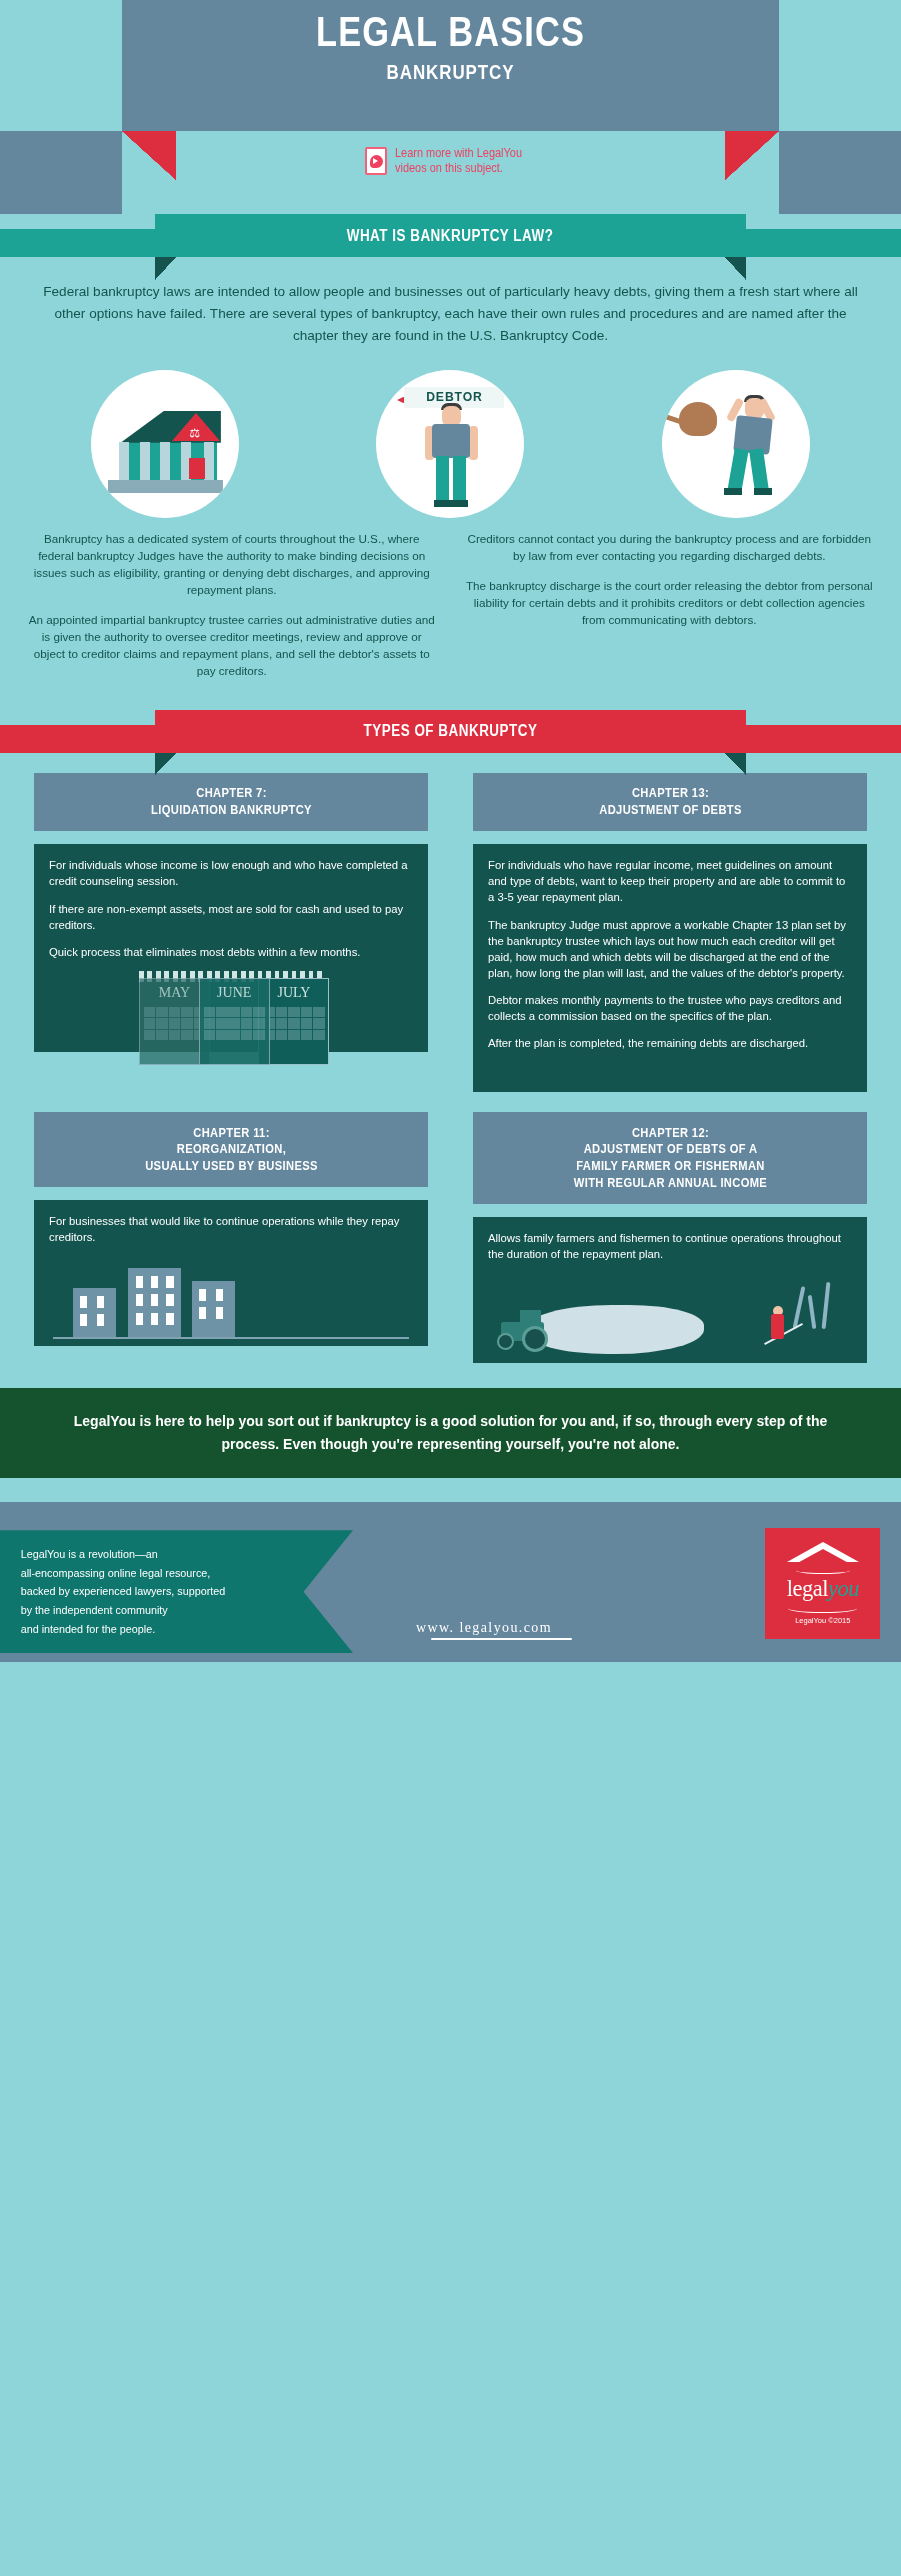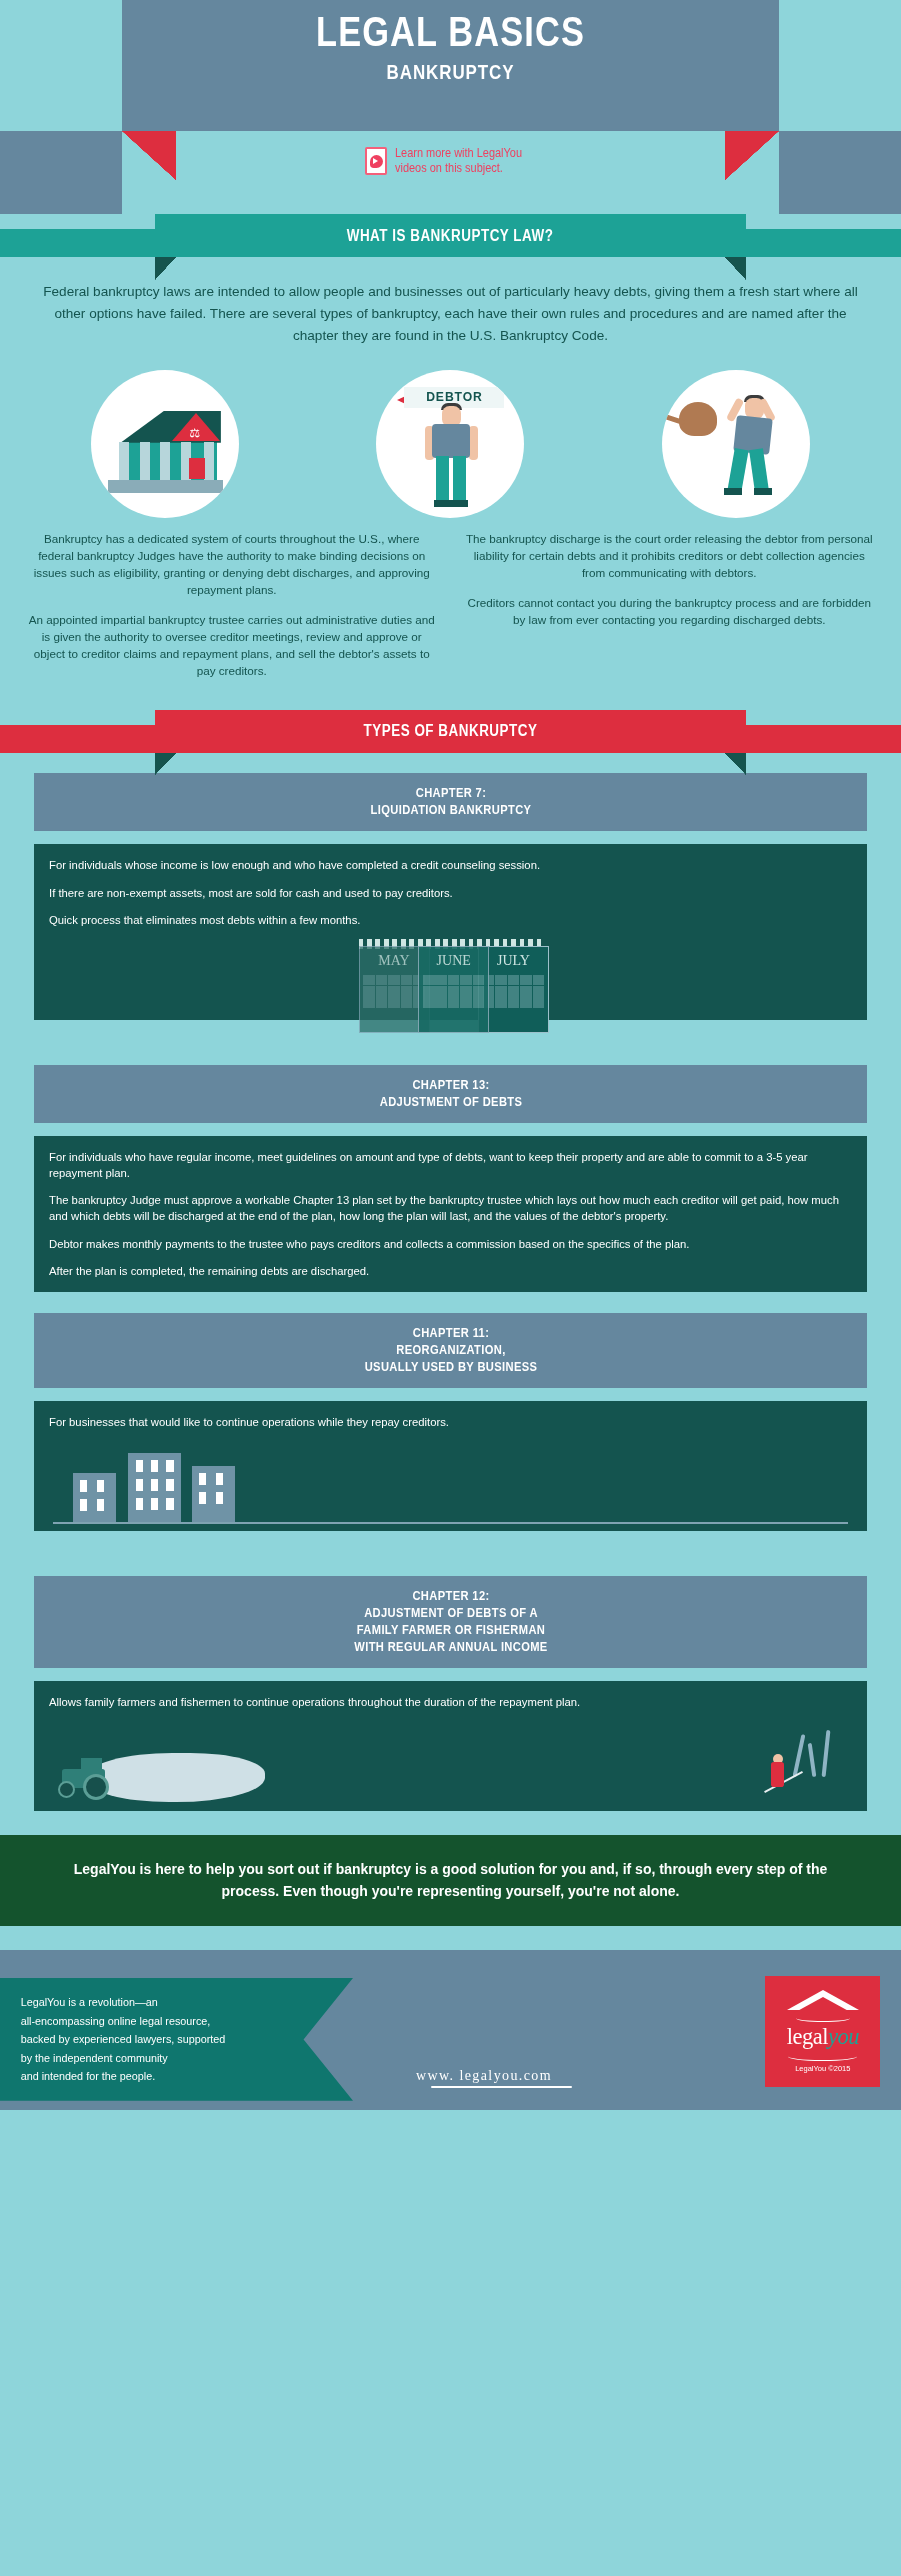--- a/index.html
+++ b/index.html
@@ -135,21 +135,21 @@
   .col {
     flex: 1; padding: 0 13px;
     text-align: center; color: #14544f;
     font-size: 11.7px; line-height: 1.45;
   }
   .col p { margin-bottom: 13px; }
 
   
   .chapters {
     padding: 20.7px 34px 0 34px;
-    display: flex; gap: 45px; flex-direction: column;
+    display: flex; gap: 45px;
   }
   .chapcol { flex: 1; }
   .chap-header {
     background: #65879e; color: #fff;
     text-align: center;
     font-size: 12.7px; font-weight: bold;
     letter-spacing: 0.4px;
     padding: 12.2px 7.5px;
     line-height: 1.32;
     margin-bottom: 13px;
@@ -364,22 +364,22 @@
       <div class="r-shoe2"></div>
   </div>
 </div>
 
 <div class="cols-row">
   <div class="col">
     <p>Bankruptcy has a dedicated system of courts throughout the U.S., where federal bankruptcy Judges have the authority to make binding decisions on issues such as eligibility, granting or denying debt discharges, and approving repayment plans.</p>
     <p>An appointed impartial bankruptcy trustee carries out administrative duties and is given the authority to oversee creditor meetings, review and approve or object to creditor claims and repayment plans, and sell the debtor's assets to pay creditors.</p>
   </div>
   <div class="col">
+    <p>Creditors cannot contact you during the bankruptcy process and are forbidden by law from ever contacting you regarding discharged debts.</p>
     <p>The bankruptcy discharge is the court order releasing the debtor from personal liability for certain debts and it prohibits creditors or debt collection agencies from communicating with debtors.</p>
-    <p>Creditors cannot contact you during the bankruptcy process and are forbidden by law from ever contacting you regarding discharged debts.</p>
   </div>
 </div>
 
 <div class="ribbon ribbon-red" style="margin-top:17px">
   <div class="ribbon-rail"></div>
   <div class="rtail-l"></div>
   <div class="rtail-r"></div>
   <div class="ribbon-center">
       <span>TYPES OF BANKRUPTCY</span>
     </div>
@@ -484,21 +484,21 @@
         </div>
       </div>
     </div>
   </div>
 
   <div class="chapcol">
     <div class="chap-header">
         <span style="white-space:pre-line">CHAPTER 13:
 ADJUSTMENT OF DEBTS</span>
       </div>
-    <div class="chap-body" style="padding-bottom:2px">
+    <div class="chap-body" style="padding-bottom:29px">
       <p>For individuals who have regular income, meet guidelines on amount and type of debts, want to keep their property and are able to commit to a 3-5 year repayment plan.</p>
       <p>The bankruptcy Judge must approve a workable Chapter 13 plan set by the bankruptcy trustee which lays out how much each creditor will get paid, how much and which debts will be discharged at the end of the plan, how long the plan will last, and the values of the debtor's property.</p>
       <p>Debtor makes monthly payments to the trustee who pays creditors and collects a commission based on the specifics of the plan.</p>
       <p>After the plan is completed, the remaining debts are discharged.</p>
     </div>
   </div>
 </div>
 
 <div class="chapters" style="padding-top:20.7px">
   <div class="chapcol">

